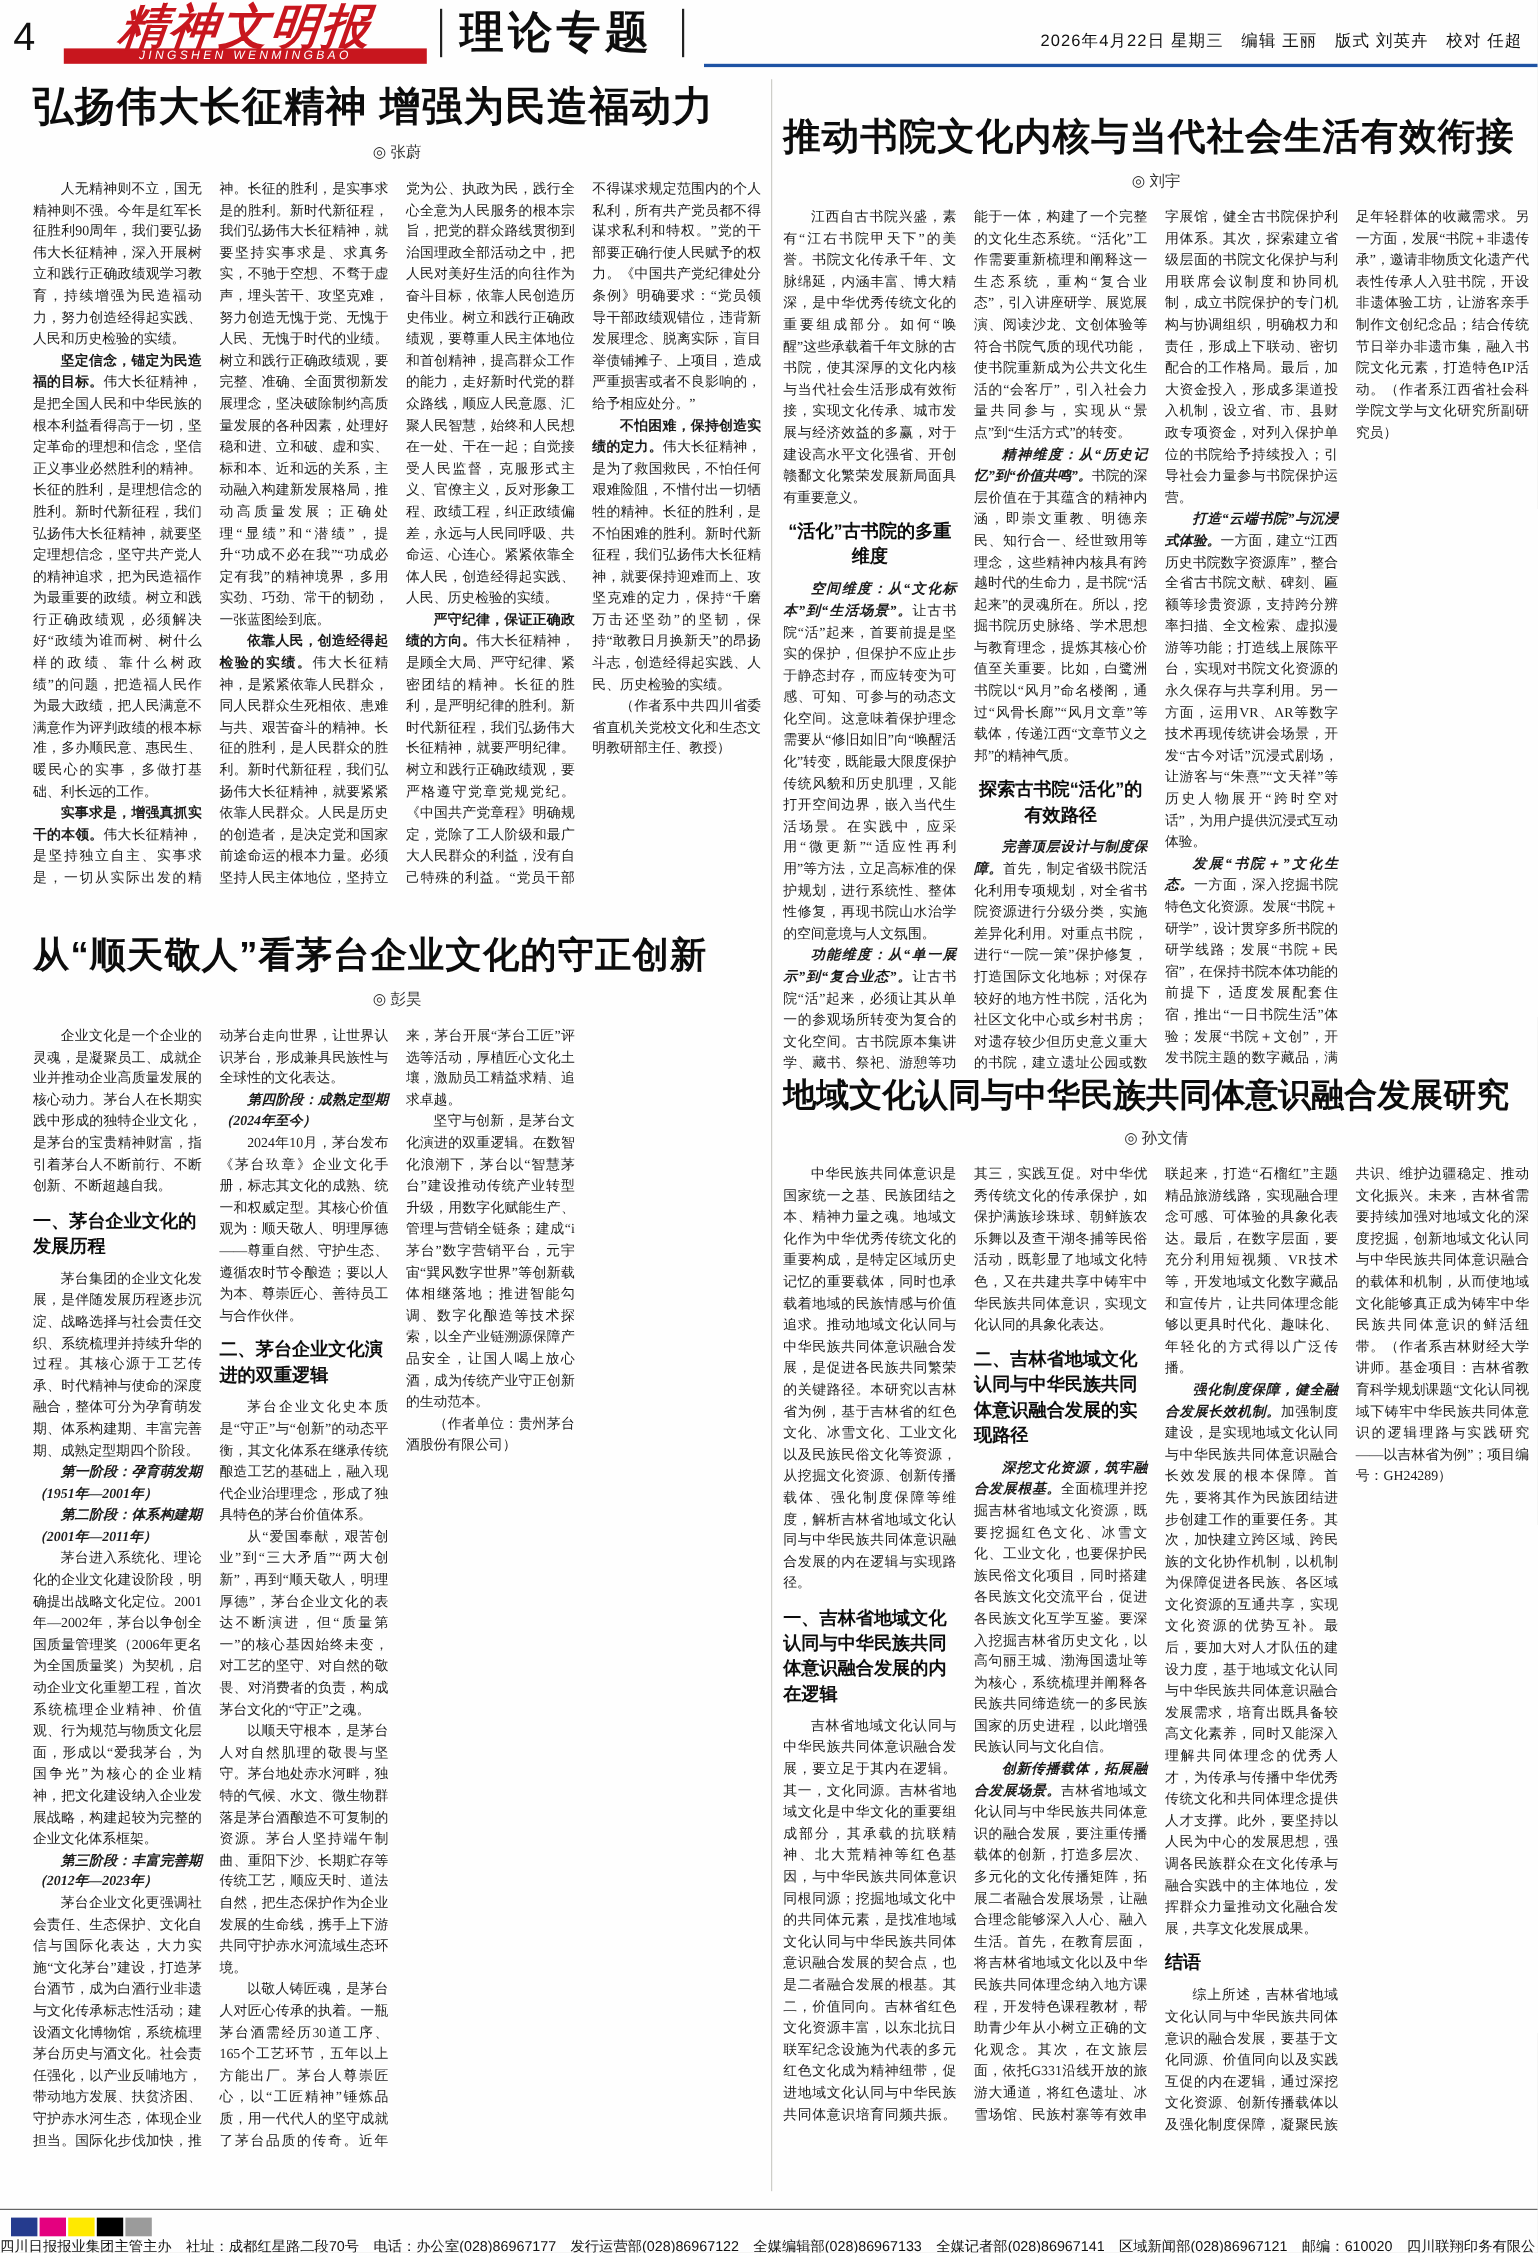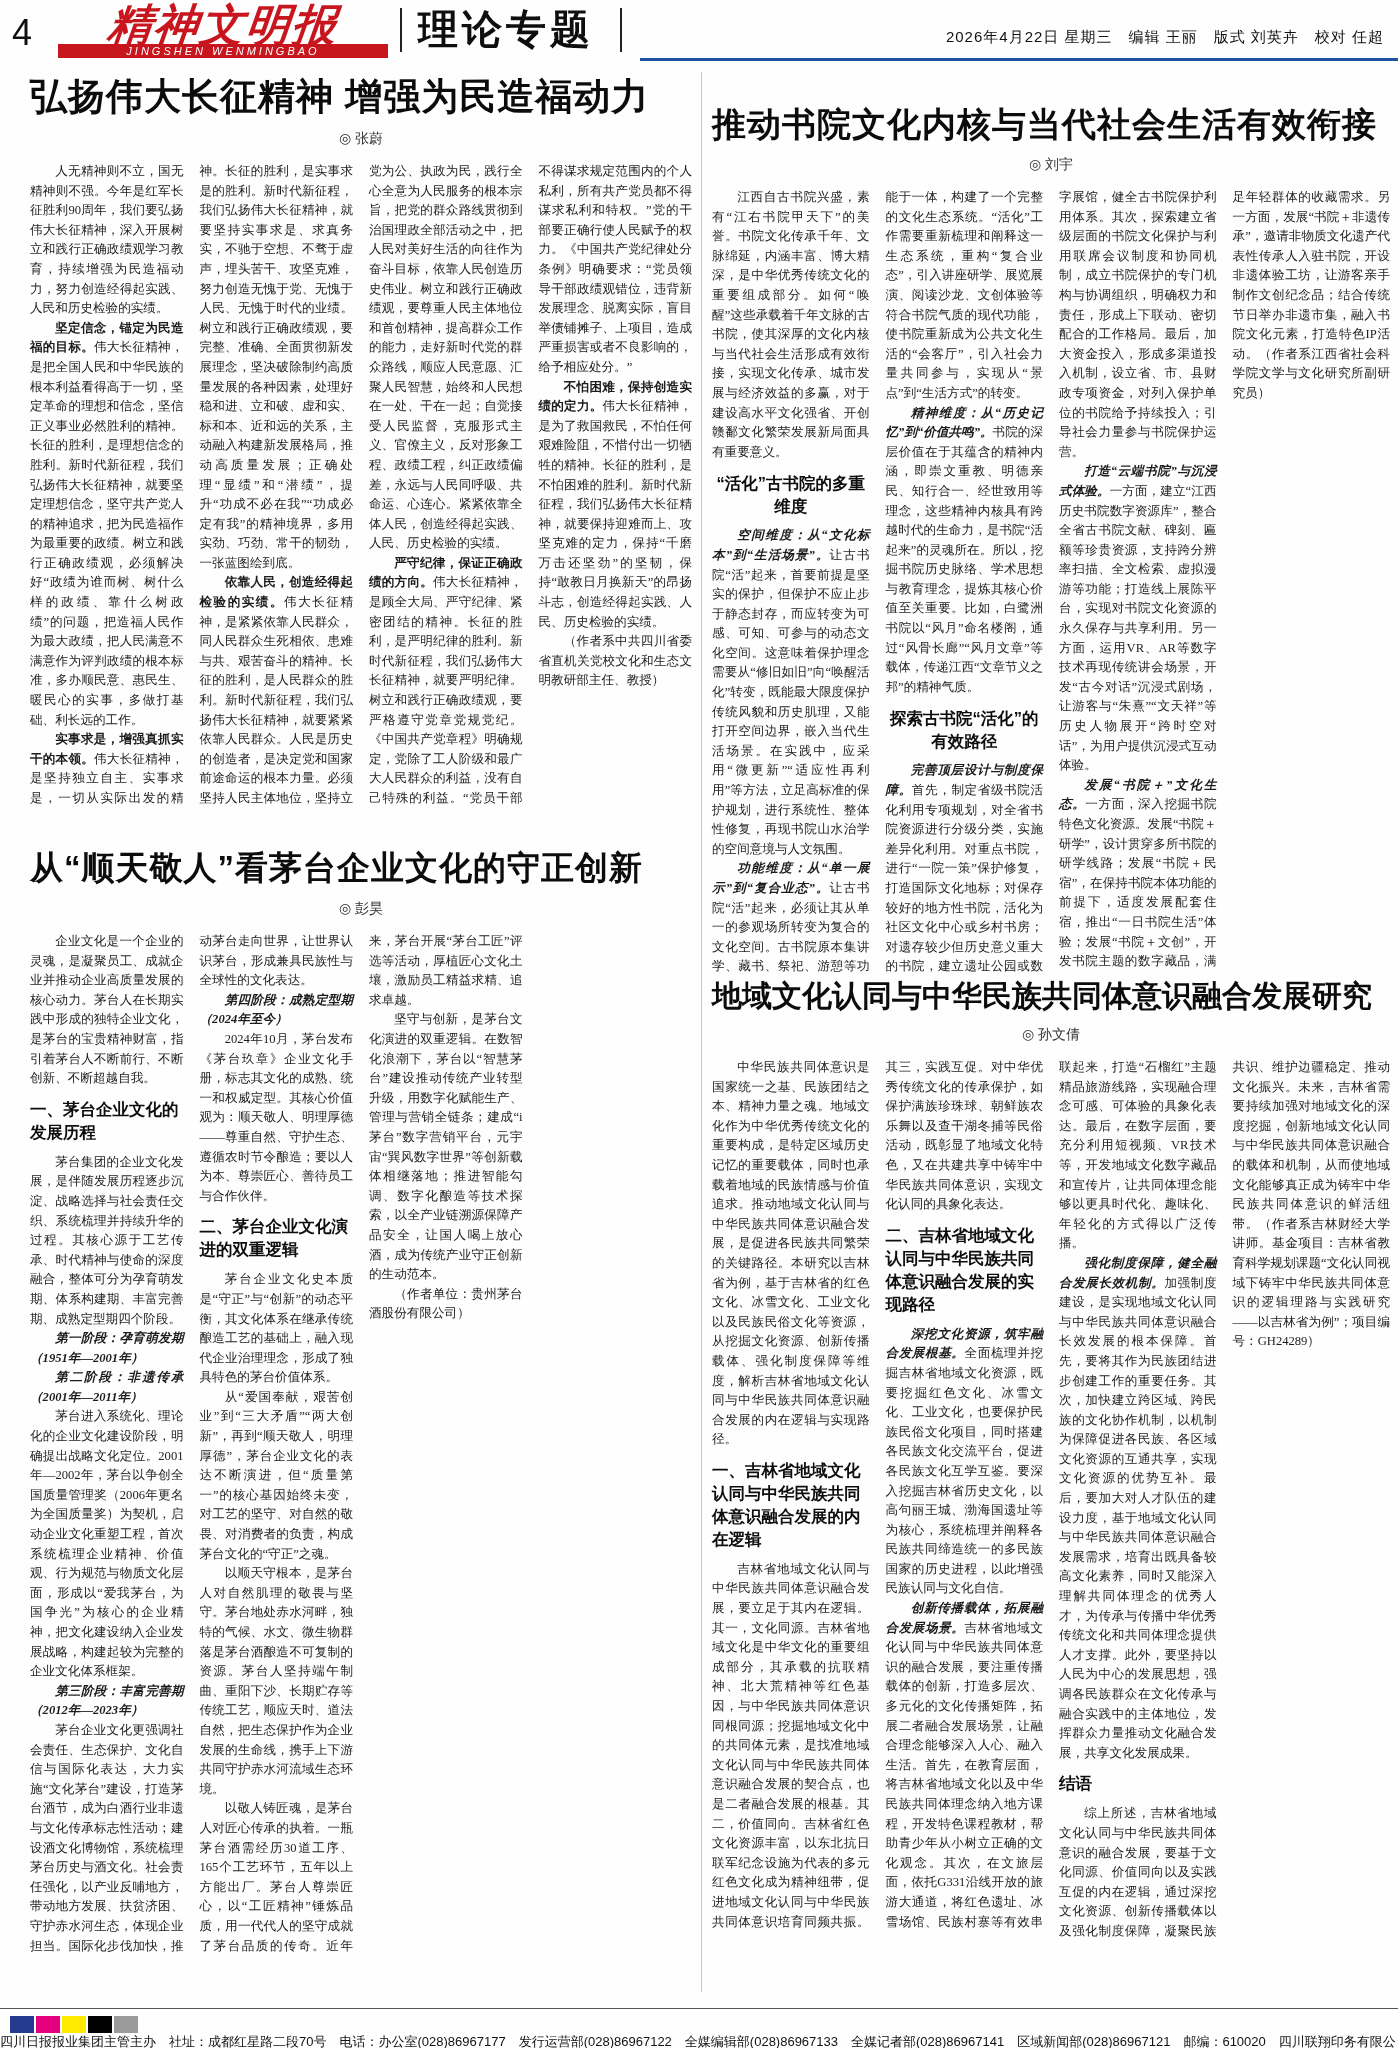--- a/index.html
+++ b/index.html
@@ -96,21 +96,21 @@
   </div>
 
   <div class="article art-numbered" style="left:30px;top:846px;width:662px;">
     <h2 class="a-title" style="font-size:33px;line-height:44px;">从“顺天敬人”看茅台企业文化的守正创新</h2>
     <div class="byline">◎ 彭昊</div>
     <div class="cols" style="height:1032px;">
         <p class="para">企业文化是一个企业的灵魂，是凝聚员工、成就企业并推动企业高质量发展的核心动力。茅台人在长期实践中形成的独特企业文化，是茅台的宝贵精神财富，指引着茅台人不断前行、不断创新、不断超越自我。</p>
         <h3 class="col-sub">一、茅台企业文化的发展历程</h3>
         <p class="para">茅台集团的企业文化发展，是伴随发展历程逐步沉淀、战略选择与社会责任交织、系统梳理并持续升华的过程。其核心源于工艺传承、时代精神与使命的深度融合，整体可分为孕育萌发期、体系构建期、丰富完善期、成熟定型期四个阶段。</p>
         <p class="para"><span class="lead-kai">第一阶段：孕育萌发期（1951年—2001年）</span></p>
-        <p class="para"><span class="lead-kai">第二阶段：非遗传承（2001年—2011年）</span></p>
+        <p class="para"><span class="lead-kai">第二阶段：体系构建期（2001年—2011年）</span></p>
         <p class="para">茅台进入系统化、理论化的企业文化建设阶段，明确提出战略文化定位。2001年—2002年，茅台以争创全国质量管理奖（2006年更名为全国质量奖）为契机，启动企业文化重塑工程，首次系统梳理企业精神、价值观、行为规范与物质文化层面，形成以“爱我茅台，为国争光”为核心的企业精神，把文化建设纳入企业发展战略，构建起较为完整的企业文化体系框架。</p>
         <p class="para"><span class="lead-kai">第三阶段：丰富完善期（2012年—2023年）</span></p>
         <p class="para">茅台企业文化更强调社会责任、生态保护、文化自信与国际化表达，大力实施“文化茅台”建设，打造茅台酒节，成为白酒行业非遗与文化传承标志性活动；建设酒文化博物馆，系统梳理茅台历史与酒文化。社会责任强化，以产业反哺地方，带动地方发展、扶贫济困、守护赤水河生态，体现企业担当。国际化步伐加快，推动茅台走向世界，让世界认识茅台，形成兼具民族性与全球性的文化表达。</p>
         <p class="para"><span class="lead-kai">第四阶段：成熟定型期（2024年至今）</span></p>
         <p class="para">2024年10月，茅台发布《茅台玖章》企业文化手册，标志其文化的成熟、统一和权威定型。其核心价值观为：顺天敬人、明理厚德——尊重自然、守护生态、遵循农时节令酿造；要以人为本、尊崇匠心、善待员工与合作伙伴。</p>
         <h3 class="col-sub">二、茅台企业文化演进的双重逻辑</h3>
         <p class="para">茅台企业文化史本质是“守正”与“创新”的动态平衡，其文化体系在继承传统酿造工艺的基础上，融入现代企业治理理念，形成了独具特色的茅台价值体系。</p>
         <p class="para">从“爱国奉献，艰苦创业”到“三大矛盾”“两大创新”，再到“顺天敬人，明理厚德”，茅台企业文化的表达不断演进，但“质量第一”的核心基因始终未变，对工艺的坚守、对自然的敬畏、对消费者的负责，构成茅台文化的“守正”之魂。</p>
         <p class="para">以顺天守根本，是茅台人对自然肌理的敬畏与坚守。茅台地处赤水河畔，独特的气候、水文、微生物群落是茅台酒酿造不可复制的资源。茅台人坚持端午制曲、重阳下沙、长期贮存等传统工艺，顺应天时、道法自然，把生态保护作为企业发展的生命线，携手上下游共同守护赤水河流域生态环境。</p>
         <p class="para">以敬人铸匠魂，是茅台人对匠心传承的执着。一瓶茅台酒需经历30道工序、165个工艺环节，五年以上方能出厂。茅台人尊崇匠心，以“工匠精神”锤炼品质，用一代代人的坚守成就了茅台品质的传奇。近年来，茅台开展“茅台工匠”评选等活动，厚植匠心文化土壤，激励员工精益求精、追求卓越。</p>

